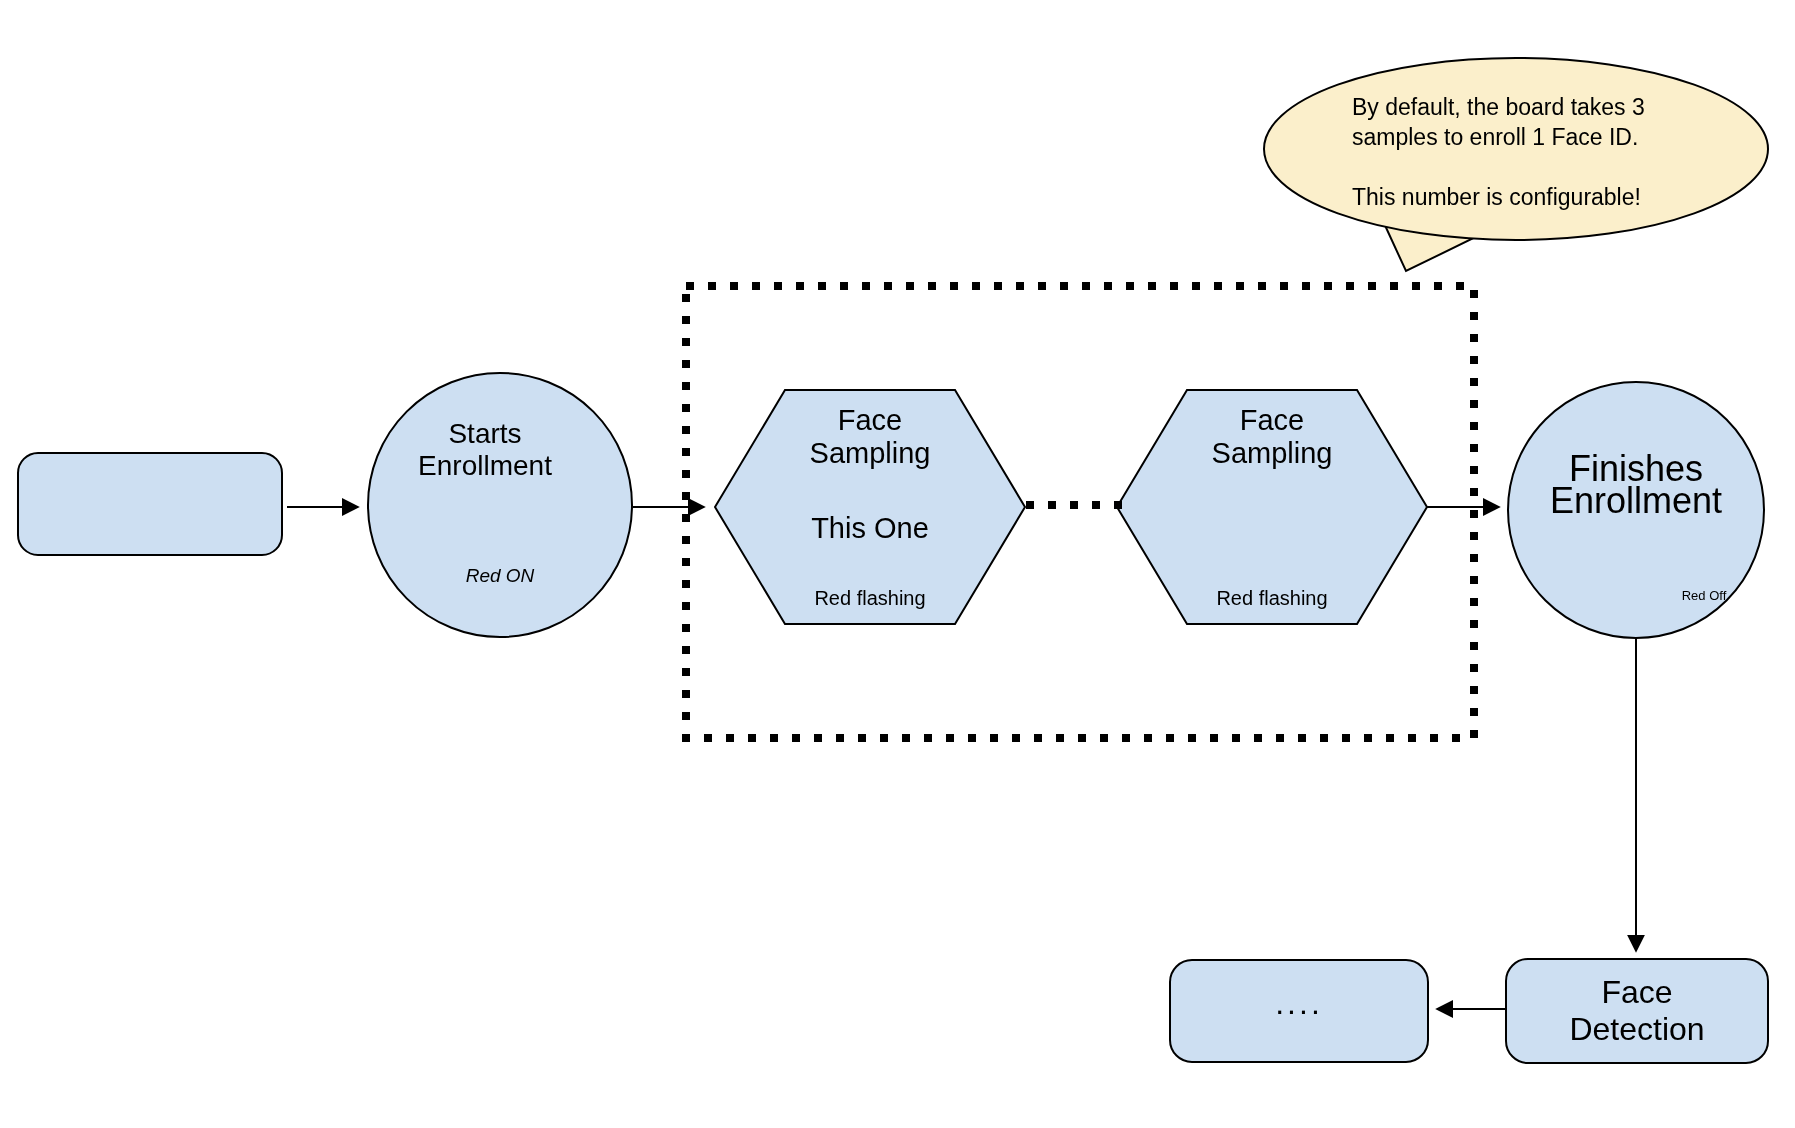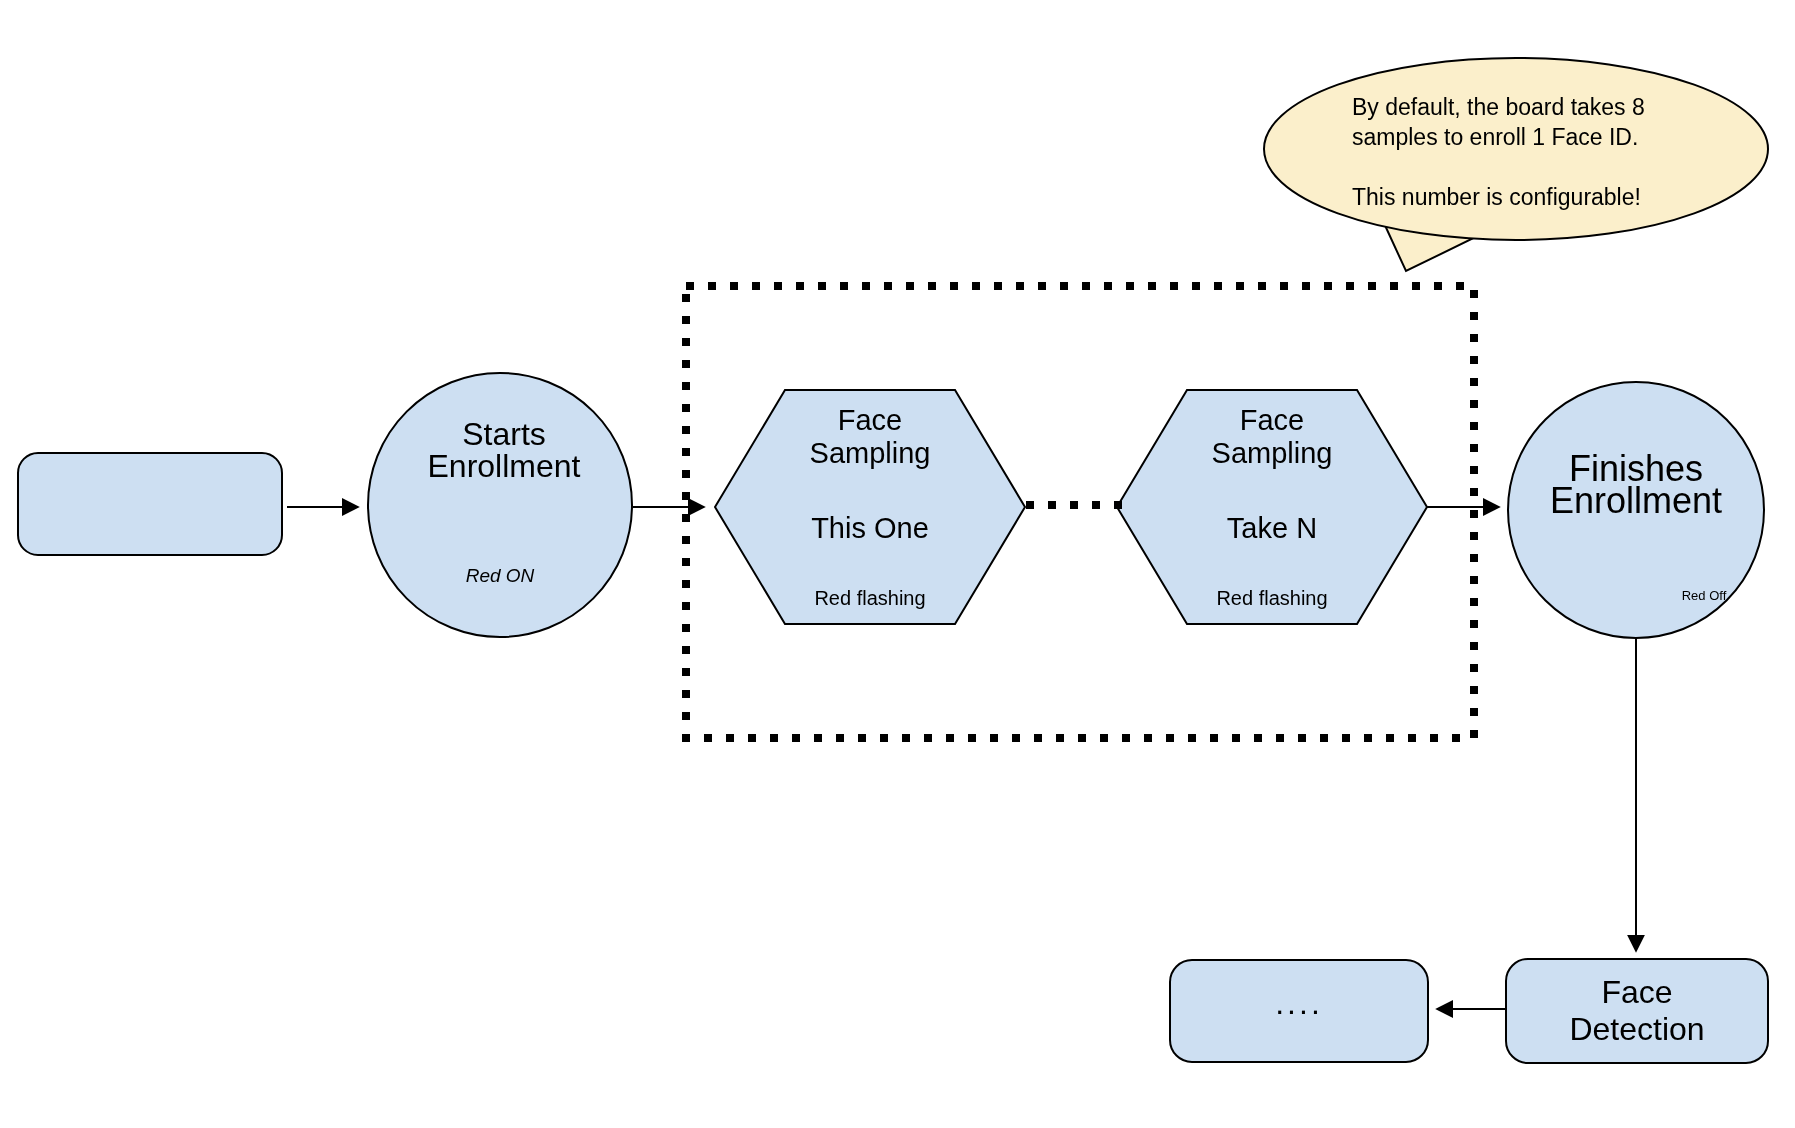--- a/index.html
+++ b/index.html
@@ -45,21 +45,21 @@
     position: absolute;
     display: flex;
     align-items: center;
     justify-content: center;
     text-align: center;
     white-space: pre-line;
     color: #000000;
     line-height: 1.2;
   }
   #lb-single      { left: 18px;   top: 453px; width: 264px; height: 102px; font-size: 33px; }
-  #lb-c1-title    { left: 384px;  top: 413px; width: 240px; height: 74px;  font-size: 32px; line-height: 32px; }
+  #lb-c1-title    { left: 365px;  top: 413px; width: 240px; height: 74px;  font-size: 28px; line-height: 32px; }
   #lb-c1-status   { left: 420px;  top: 562px; width: 160px; height: 28px;  font-size: 19px; font-style: italic; }
   #lb-h1-title    { left: 770px;  top: 401px; width: 200px; height: 72px;  font-size: 29px; line-height: 33px; }
   #lb-h1-sub      { left: 760px;  top: 508px; width: 220px; height: 40px;  font-size: 29px; }
   #lb-h1-status   { left: 770px;  top: 584px; width: 200px; height: 28px;  font-size: 20px; }
   #lb-h2-title    { left: 1172px; top: 401px; width: 200px; height: 72px;  font-size: 29px; line-height: 33px; }
   #lb-h2-sub      { left: 1162px; top: 508px; width: 220px; height: 40px;  font-size: 29px; }
   #lb-h2-status   { left: 1172px; top: 584px; width: 200px; height: 28px;  font-size: 20px; }
   #lb-c2-title    { left: 1516px; top: 449px; width: 240px; height: 72px;  font-size: 36px; line-height: 32px; }
   #lb-c2-status   { left: 1624px; top: 582px; width: 160px; height: 28px;  font-size: 13px; }
   #lb-fd          { left: 1506px; top: 959px; width: 262px; height: 104px; font-size: 32px; line-height: 37px; }
@@ -115,30 +115,29 @@
 Enrollment</div>
   <div class="lbl" id="lb-c1-status">Red ON</div>
 
   <div class="lbl" id="lb-h1-title">Face
 Sampling</div>
   <div class="lbl" id="lb-h1-sub">This One</div>
   <div class="lbl" id="lb-h1-status">Red flashing</div>
 
   <div class="lbl" id="lb-h2-title">Face
 Sampling</div>
-  <div class="lbl" id="lb-h2-sub">Take N</div>
   <div class="lbl" id="lb-h2-status">Red flashing</div>
 
   <div class="lbl" id="lb-c2-title">Finishes
 Enrollment</div>
   <div class="lbl" id="lb-c2-status">Red Off</div>
 
   <div class="lbl" id="lb-fd">Face
 Detection</div>
 
   <div class="lbl" id="lb-cont">....</div>
 
-  <div class="lbl" id="lb-callout">By default, the board takes 8
+  <div class="lbl" id="lb-callout">By default, the board takes 3
 samples to enroll 1 Face ID.
 
 This number is configurable!</div>
 
 </div>
 
 </body></html>

